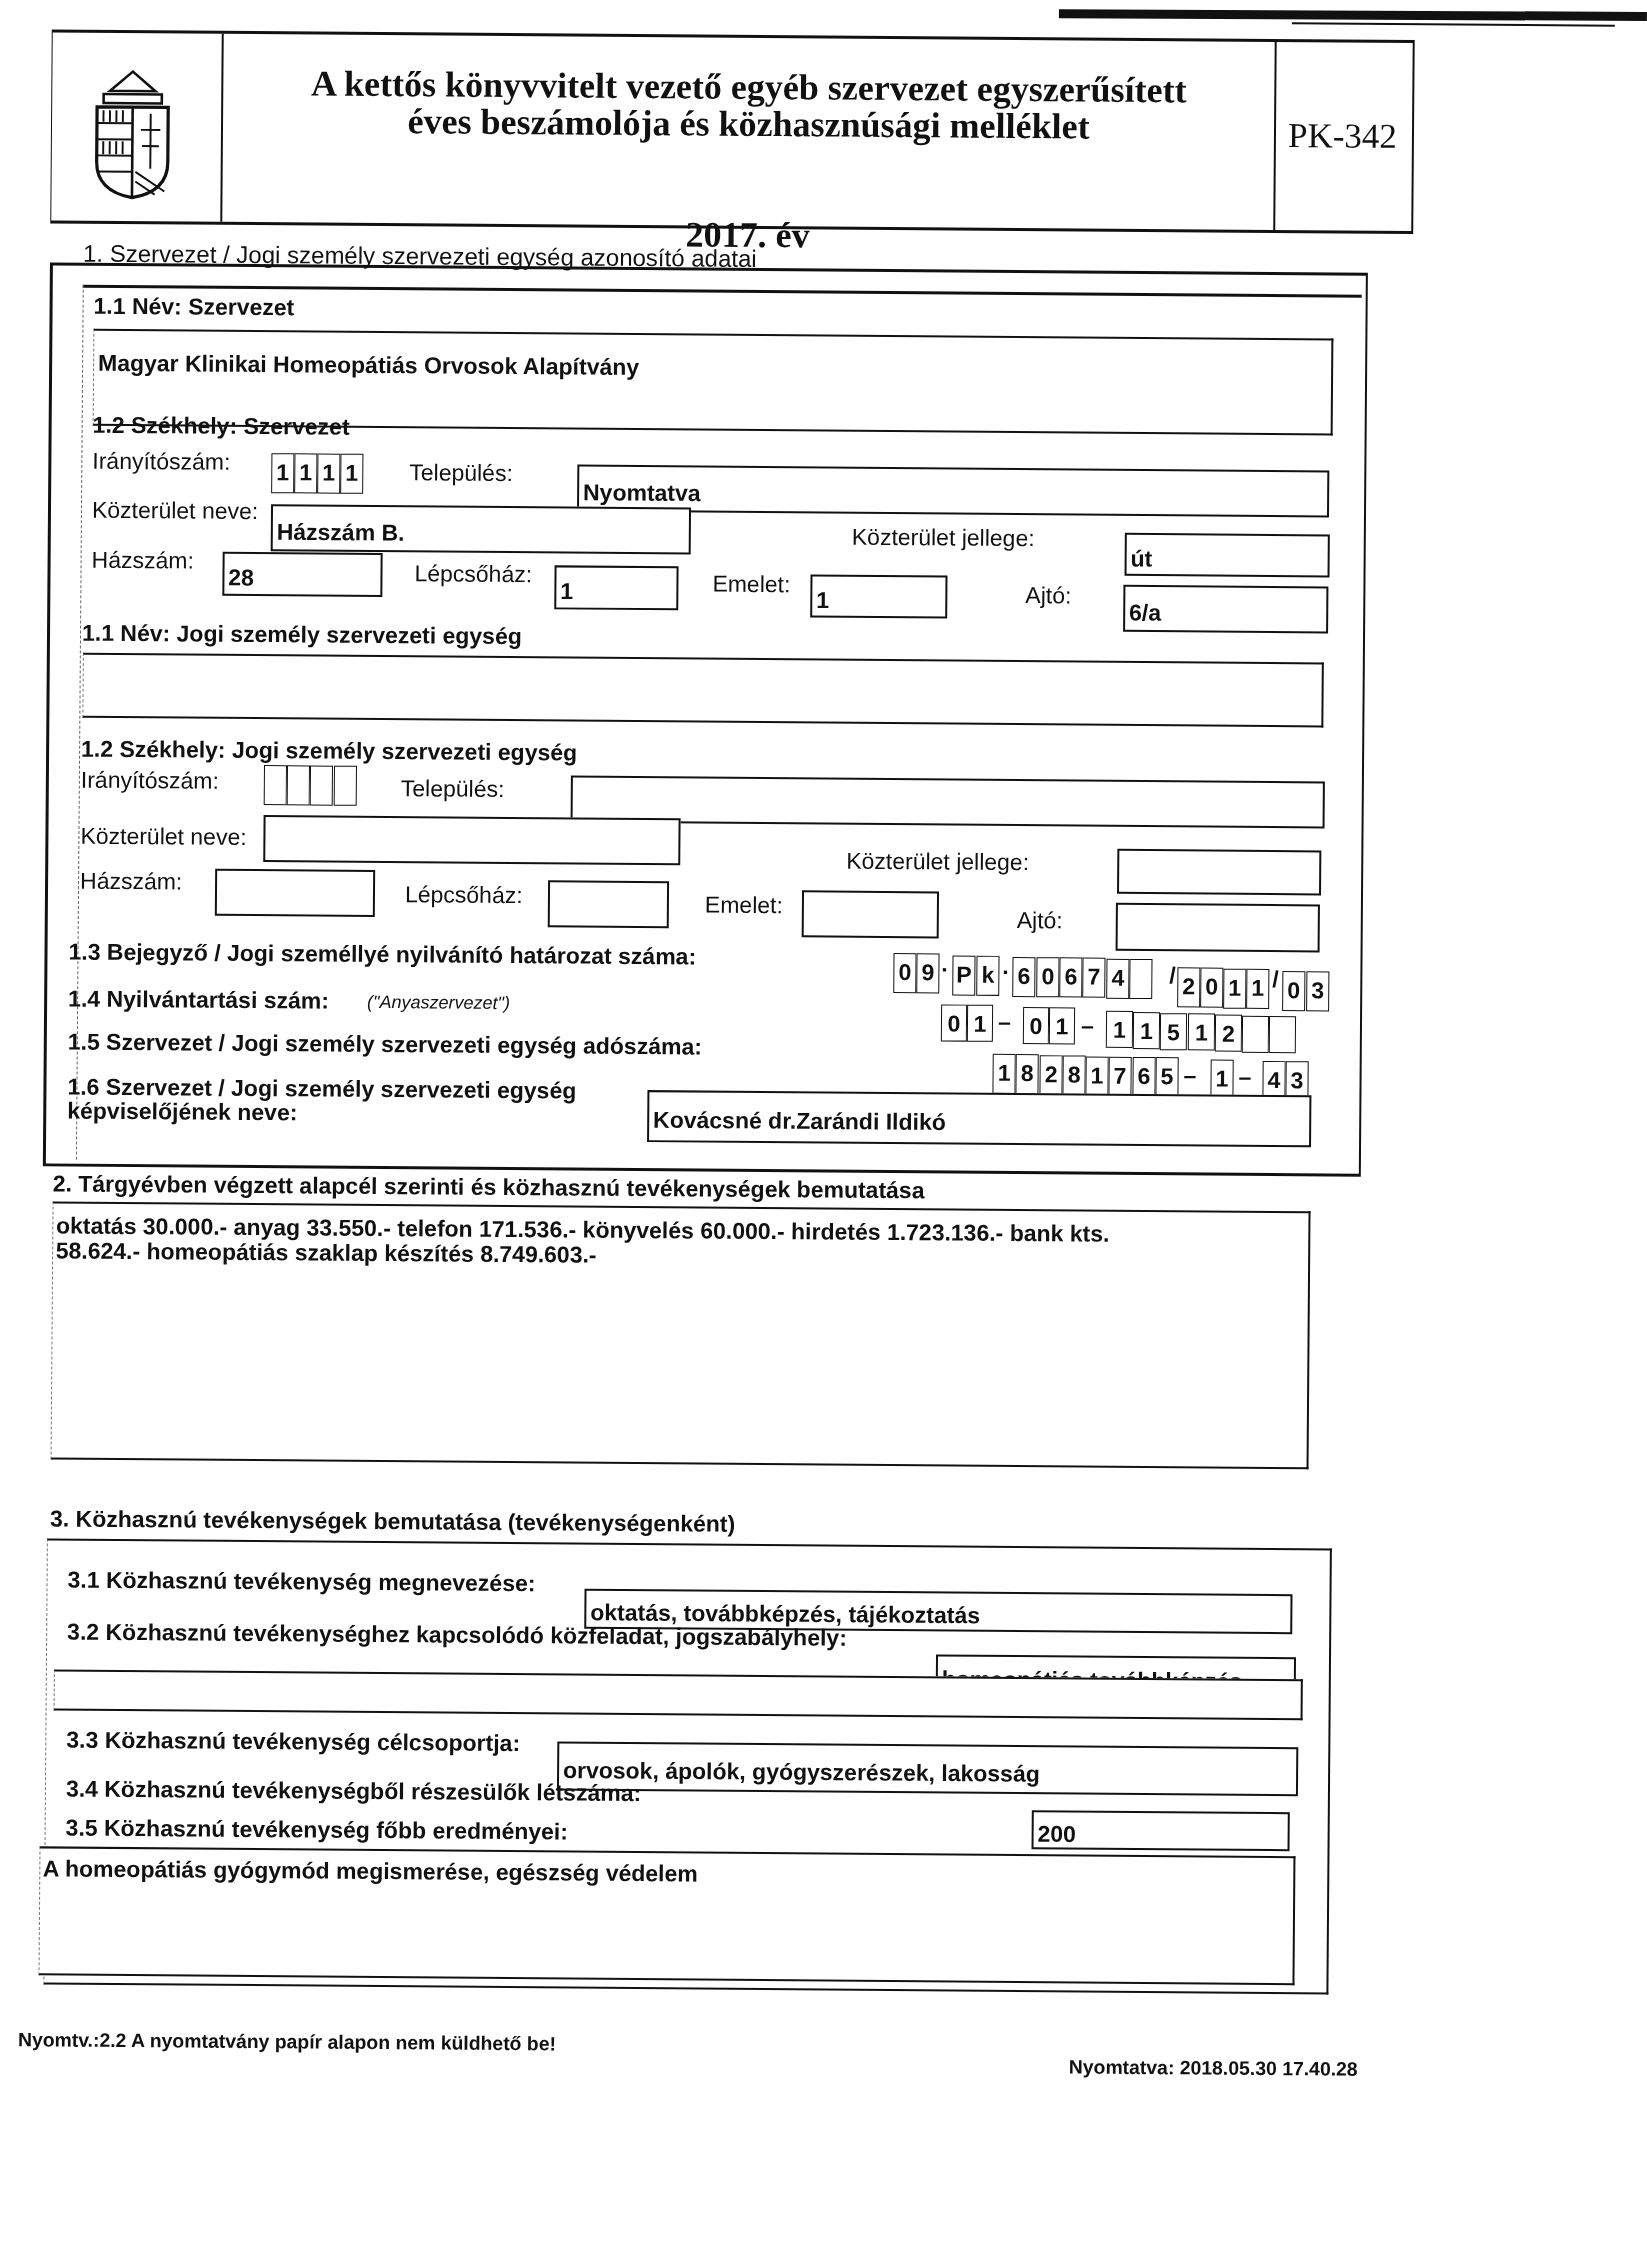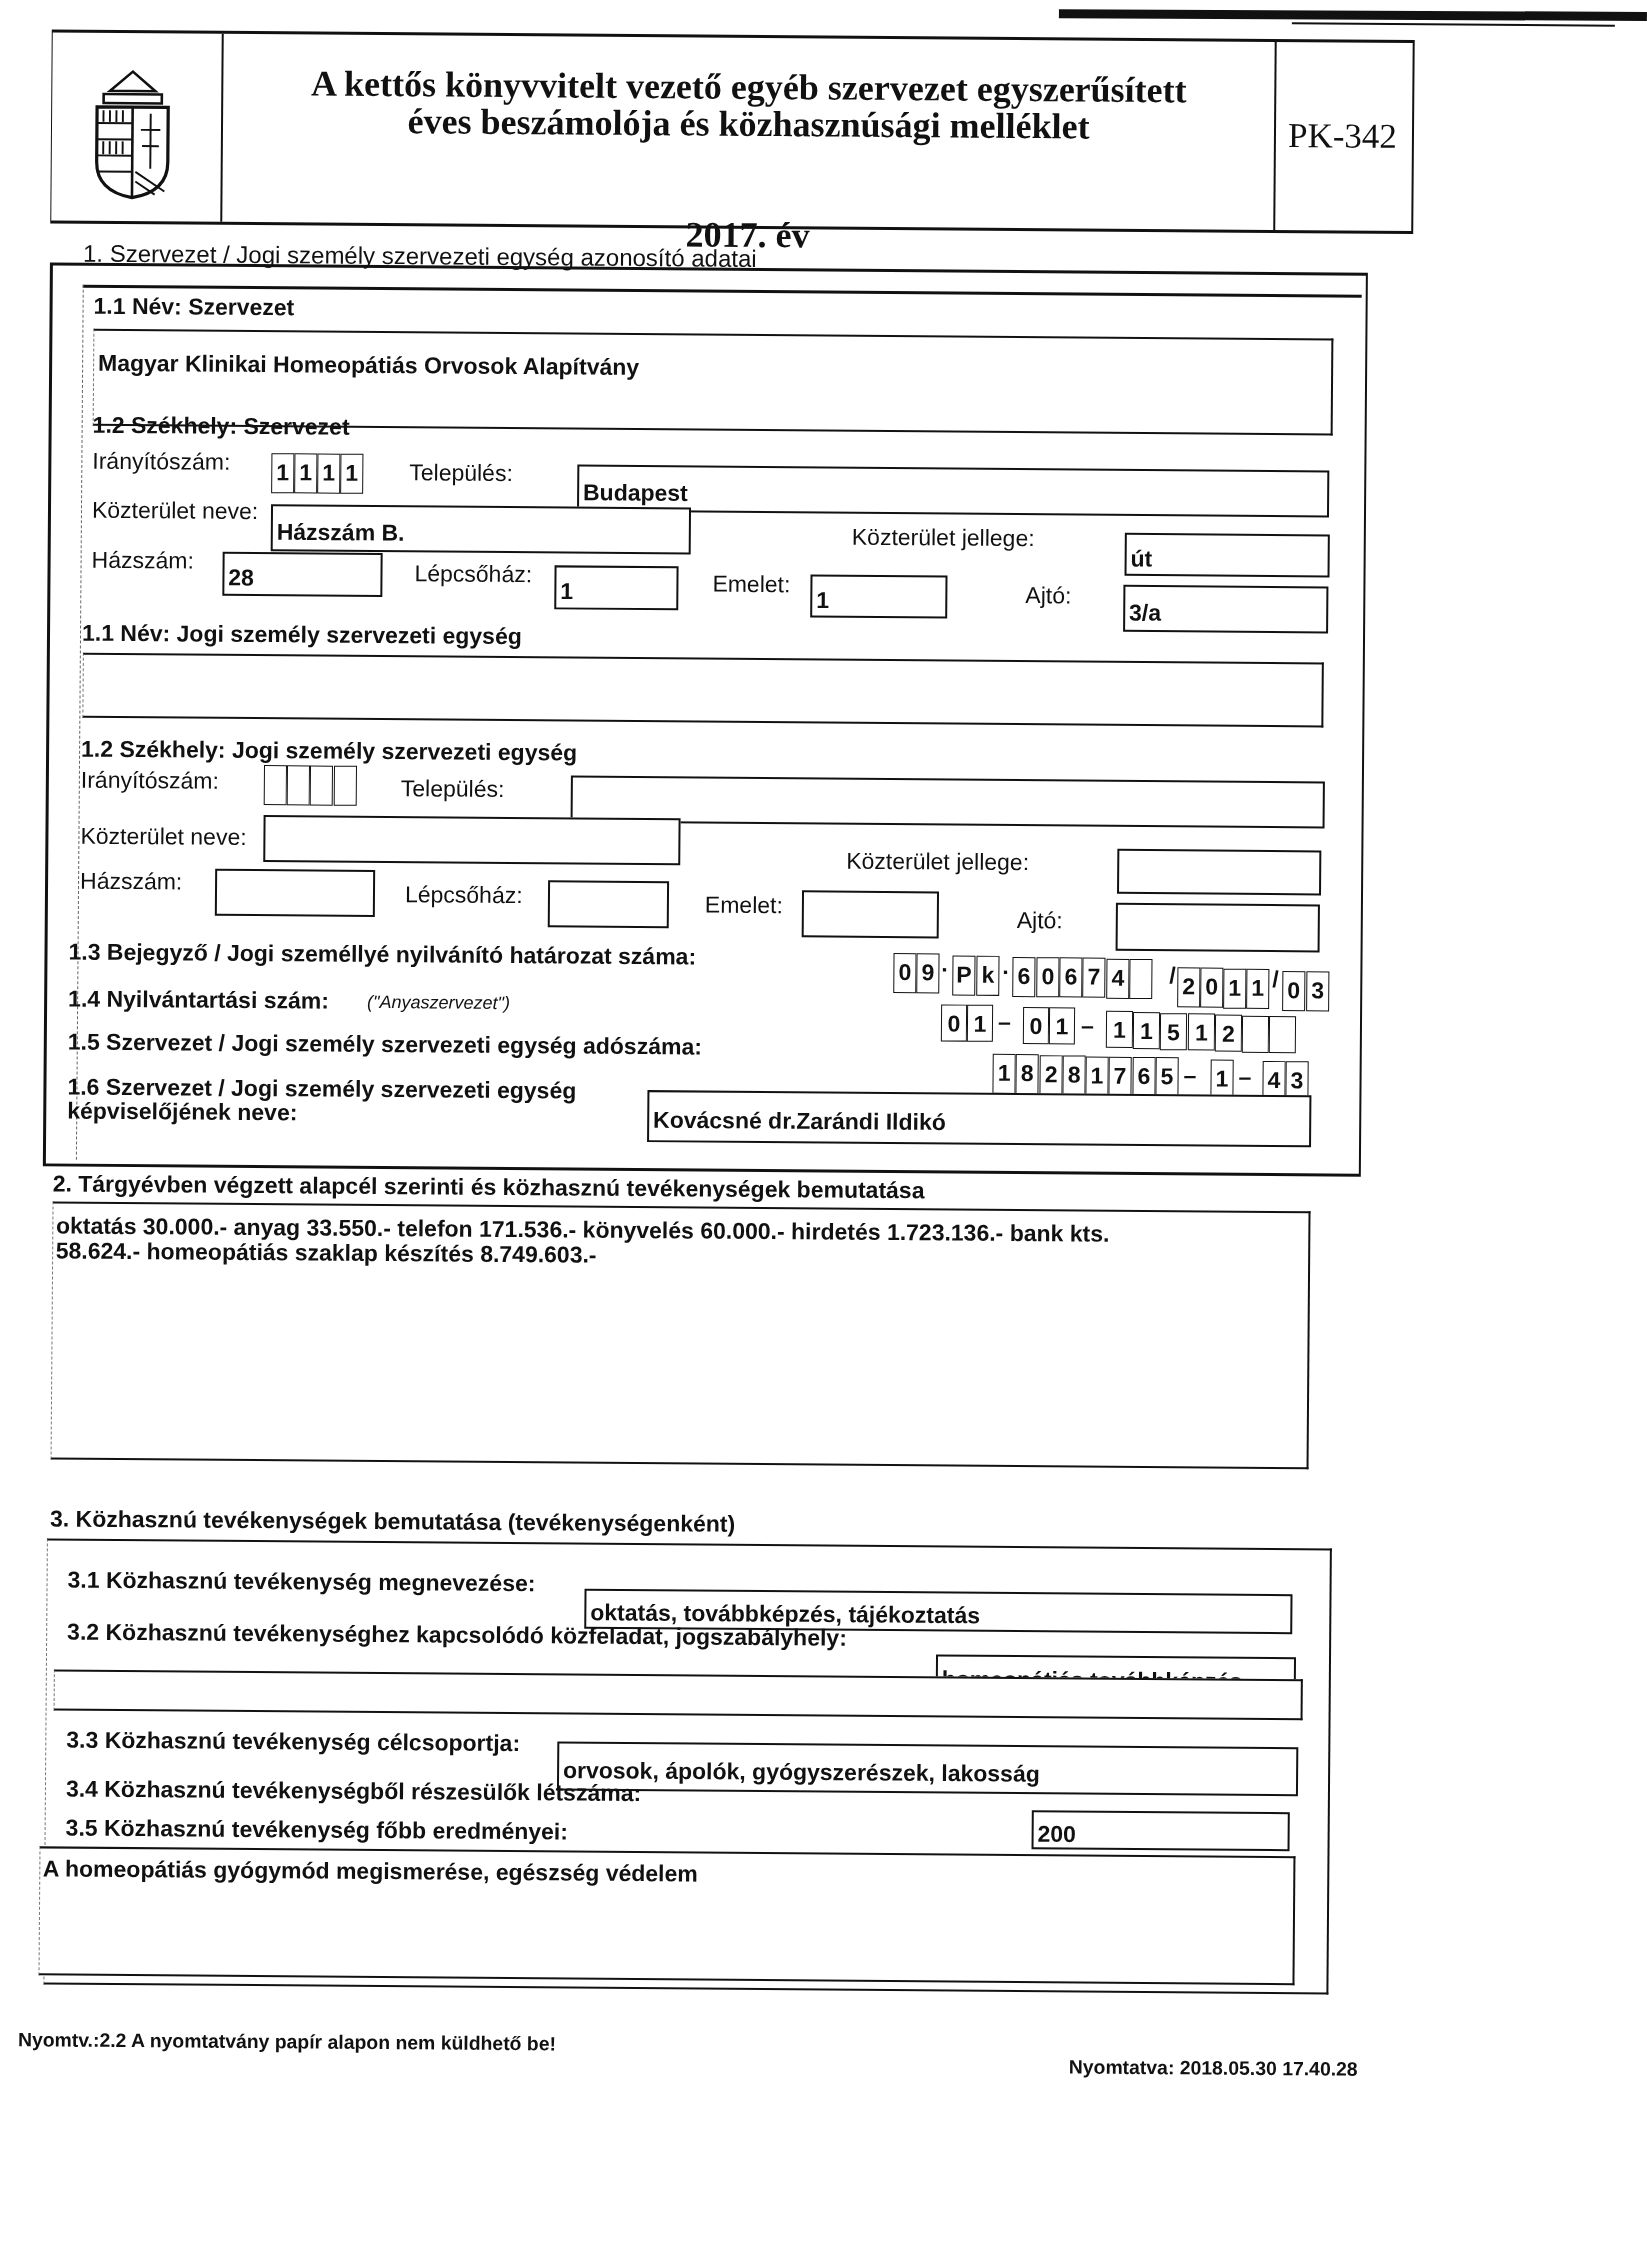--- a/index.html
+++ b/index.html
@@ -82,21 +82,21 @@
   </div>
 
   <div class="lbl bold" style="left:96px; top:411px;">1.2 Székhely: Szervezet</div>
   <div class="lbl" style="left:96px; top:447px;">Irányítószám:</div>
   <div class="digit" style="left:275px; top:451px;">1</div>
   <div class="digit" style="left:298px; top:451px;">1</div>
   <div class="digit" style="left:321px; top:451px;">1</div>
   <div class="digit" style="left:344px; top:451px;">1</div>
   <div class="lbl" style="left:413px; top:456px;">Település:</div>
   <div class="box" style="left:581px; top:460px; width:752px; height:47px;">
-    <span class="val">Budapest</span>
+    <span class="val">Nyomtatva</span>
   </div>
   <div class="lbl" style="left:96px; top:496px;">Közterület neve:</div>
   <div class="box" style="left:275px; top:502px; width:420px; height:47px;">
     <span class="val">Házszám B.</span>
   </div>
   <div class="lbl" style="left:856px; top:517px;">Közterület jellege:</div>
   <div class="box" style="left:1129px; top:524px; width:205px; height:43px;">
     <span class="val">út</span>
   </div>
   <div class="lbl" style="left:96px; top:546px;">Házszám:</div>
@@ -106,21 +106,21 @@
   <div class="lbl" style="left:419px; top:557px;">Lépcsőház:</div>
   <div class="box" style="left:559px; top:561px; width:124px; height:44px;">
     <span class="val">1</span>
   </div>
   <div class="lbl" style="left:717px; top:565px;">Emelet:</div>
   <div class="box" style="left:815px; top:568px; width:137px; height:43px;">
     <span class="val">1</span>
   </div>
   <div class="lbl" style="left:1030px; top:574px;">Ajtó:</div>
   <div class="box" style="left:1128px; top:576px; width:205px; height:47px;">
-    <span class="val">3/a</span>
+    <span class="val">6/a</span>
   </div>
 
   <div class="lbl bold" style="left:87px; top:619px;">1.1 Név: Jogi személy szervezeti egység</div>
   <div class="box" style="left:88px; top:652px; width:1241px; height:65px; border-left:1.3px dashed #777;">
     <span class="val"></span>
   </div>
 
   <div class="lbl bold" style="left:87px; top:735px;">1.2 Székhely: Jogi személy szervezeti egység</div>
   <div class="lbl" style="left:87px; top:766px;">Irányítószám:</div>
   <div class="digit" style="left:270px; top:763px;"></div>

